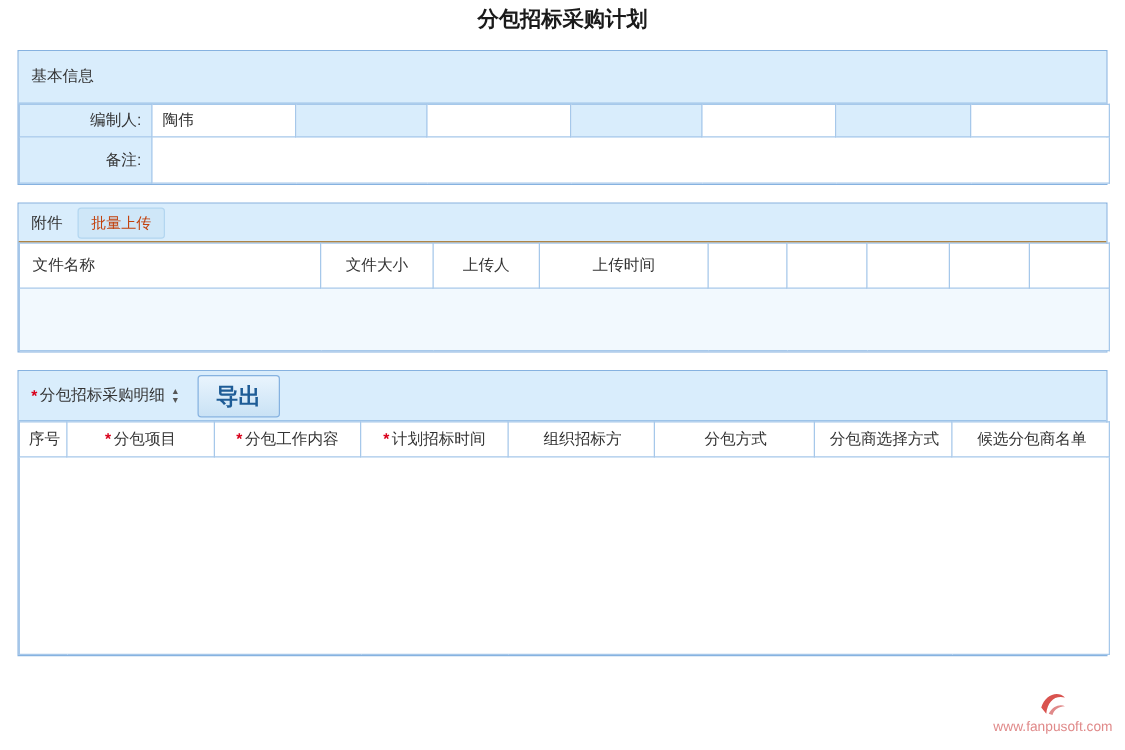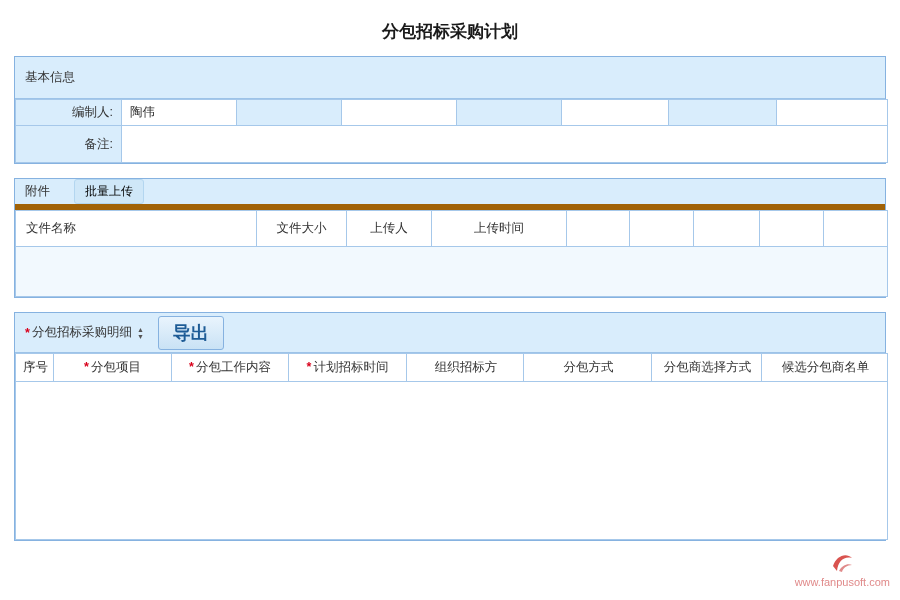--- a/index.html
+++ b/index.html
@@ -9,37 +9,37 @@
     font-family: "Liberation Sans", "DejaVu Sans", sans-serif;
     color: #333;
     position: relative;
     overflow: hidden;
   }
   .page-title {
     text-align: center;
     font-size: 17px;
     font-weight: bold;
     color: #1a1a1a;
-    padding: 20px 0 13px;
+    padding: 4px 0 13px;
   }
   .panel {
     margin: 0 14px 14px;
     border: 1px solid #86b2e0;
     background: #fff;
   }
   .section-header {
     background: #d9edfc;
     display: flex;
     align-items: center;
     padding: 0 10px;
     font-size: 12.5px;
     color: #333;
   }
   .section-header.sh-basic { height: 42px; border-bottom: 1px solid #9dc3e8; }
-  .section-header.sh-attach { height: 31px; border-bottom: 6px solid #a16207; }
+  .section-header.sh-attach { height: 31px; border-bottom: 1px solid #a16207; }
   .section-header.sh-detail { height: 40px; border-bottom: 1px solid #9dc3e8; }
 
   table { width: 100%; border-collapse: collapse; table-layout: fixed; font-size: 12.5px; }
   td, th { border: 1px solid #a6c8ea; font-weight: normal; }
 
   .cell-label { background: #d9edfc; text-align: right; padding: 4px 8px 4px 4px; color: #333; }
   .cell-value { background: #fff; text-align: left; padding: 4px 8px; }
   tr.row-1 td { height: 52px; }
   tr.row-2 td { height: 18px; }
   tr.row-3 td { height: 37px; }
@@ -55,24 +55,24 @@
   }
 
   .btn {
     display: inline-block;
     border-radius: 3px;
     font-size: 12px;
     cursor: pointer;
     font-family: "Liberation Sans", "DejaVu Sans", sans-serif;
   }
   .btn-batch {
-    margin-left: 24px;
+    margin-left: 12px;
     background: #cfe7f8;
     border: 1px solid #b3d6f0;
-    color: #000000;
+    color: #c2410c;
     padding: 3px 10px;
   }
   .btn-export {
     margin-left: 14px;
     background: linear-gradient(#e9f4fd, #c9e2f5);
     border: 1px solid #86b2e0;
     color: #1e5c96;
     padding: 4px 14px;
     font-size: 18px;
     font-weight: bold;

